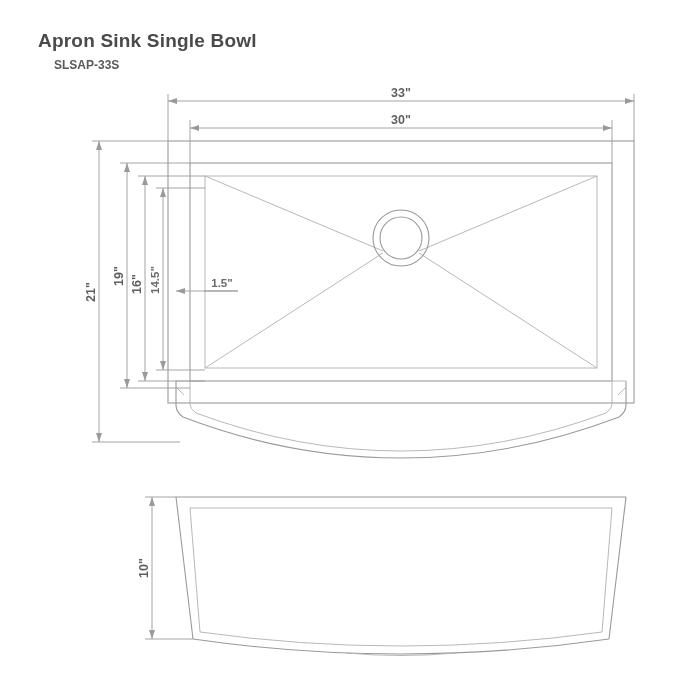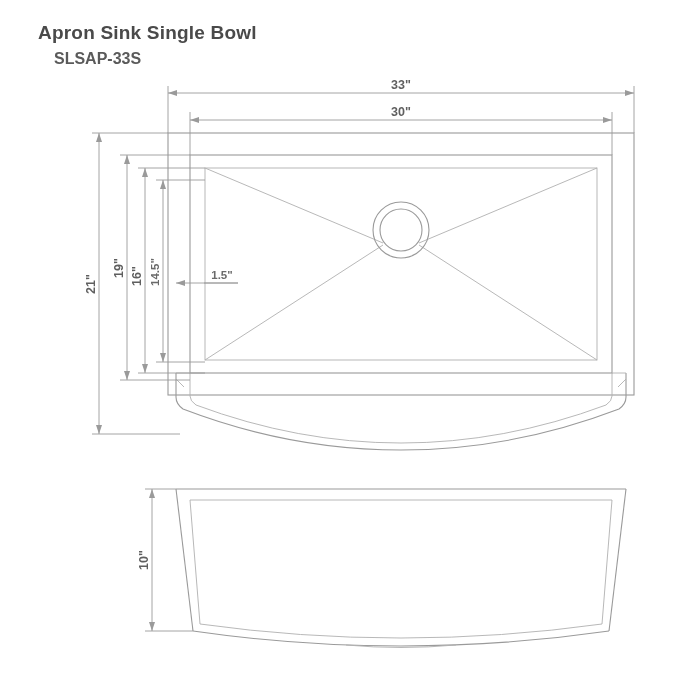--- a/index.html
+++ b/index.html
@@ -10,39 +10,39 @@
   body {
     width: 700px;
     height: 700px;
     font-family: "Liberation Sans", sans-serif;
     color: #3a3a3a;
     position: relative;
     overflow: hidden;
   }
   #sheet {
     position: absolute;
-    left: 0; top: 0;
+    left: 0; top: 8px;
     width: 700px;
     height: 556px;
   }
   .title-block {
     position: absolute;
     left: 38px;
     top: 22px;
   }
   .title-main {
     font-size: 19px;
     font-weight: bold;
     color: #4a4a4a;
     letter-spacing: 0.2px;
     margin: 0;
     white-space: nowrap;
   }
   .title-sub {
-    font-size: 16px;
+    font-size: 12px;
     font-weight: bold;
     color: #5a5a5a;
     margin: 6px 0 0 16px;
     white-space: nowrap;
   }
   svg.drawing {
     position: absolute;
     left: 0;
     top: 0;
     width: 700px;

